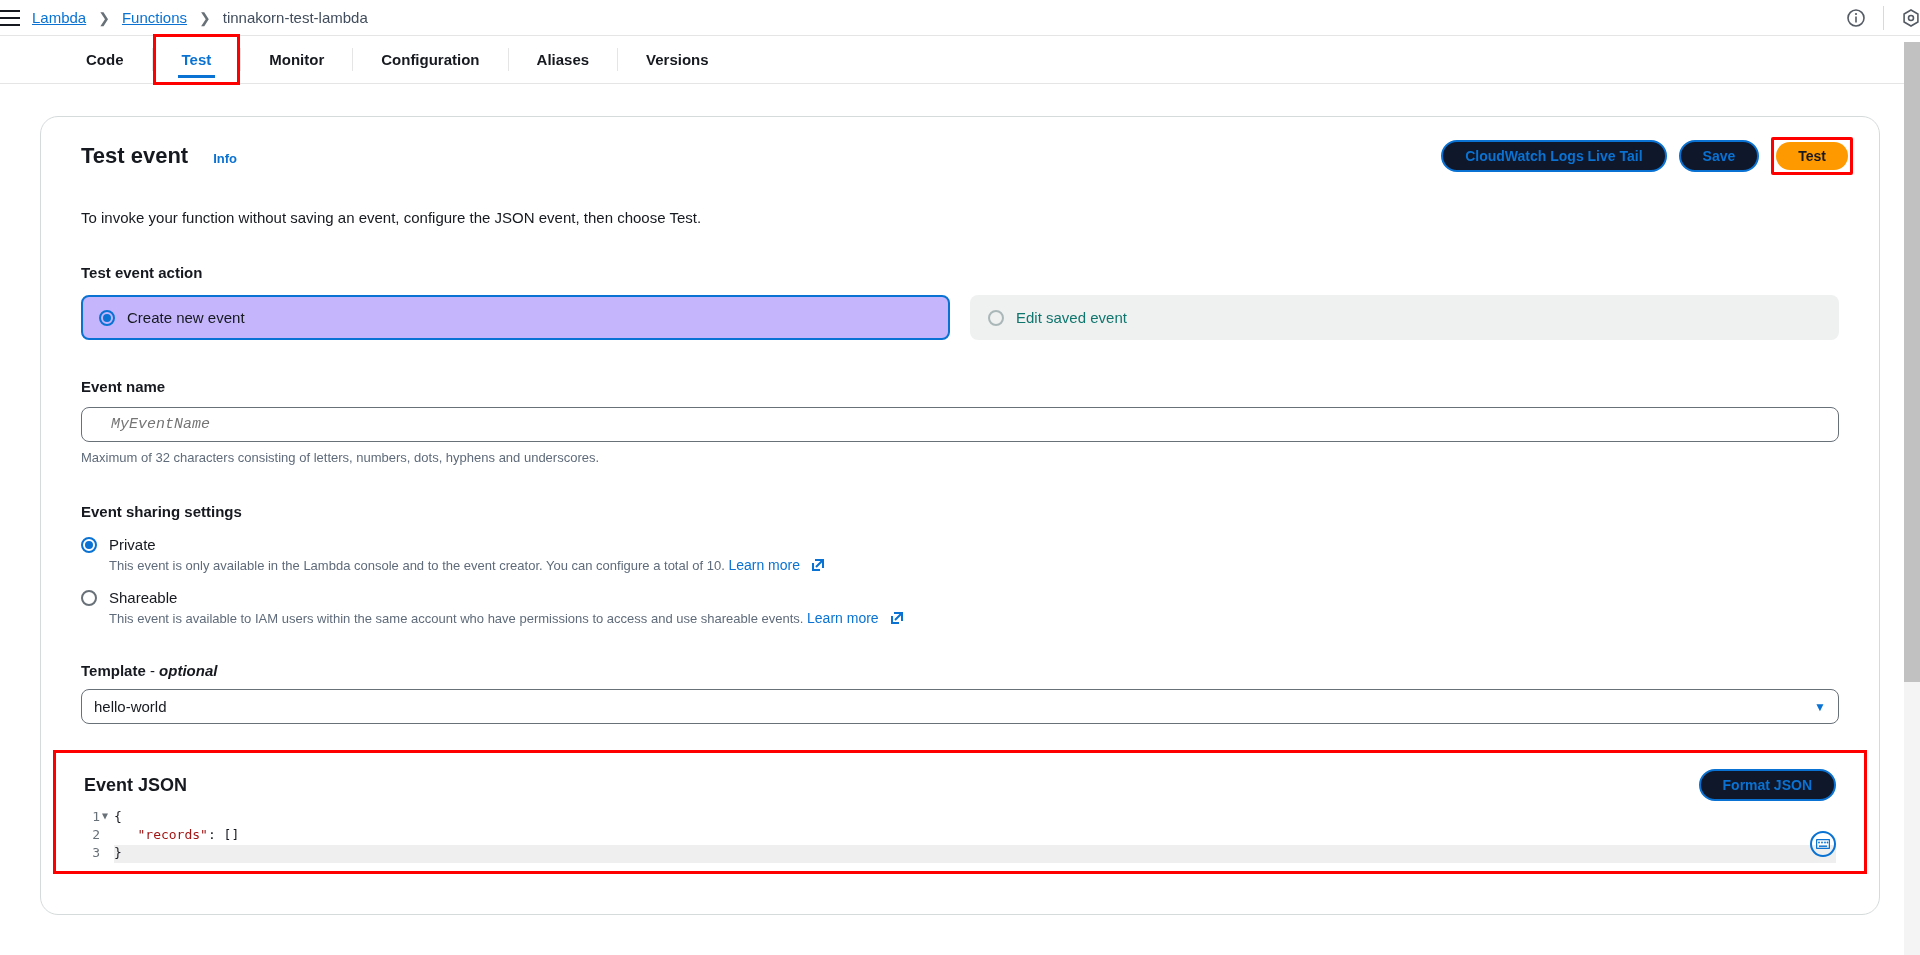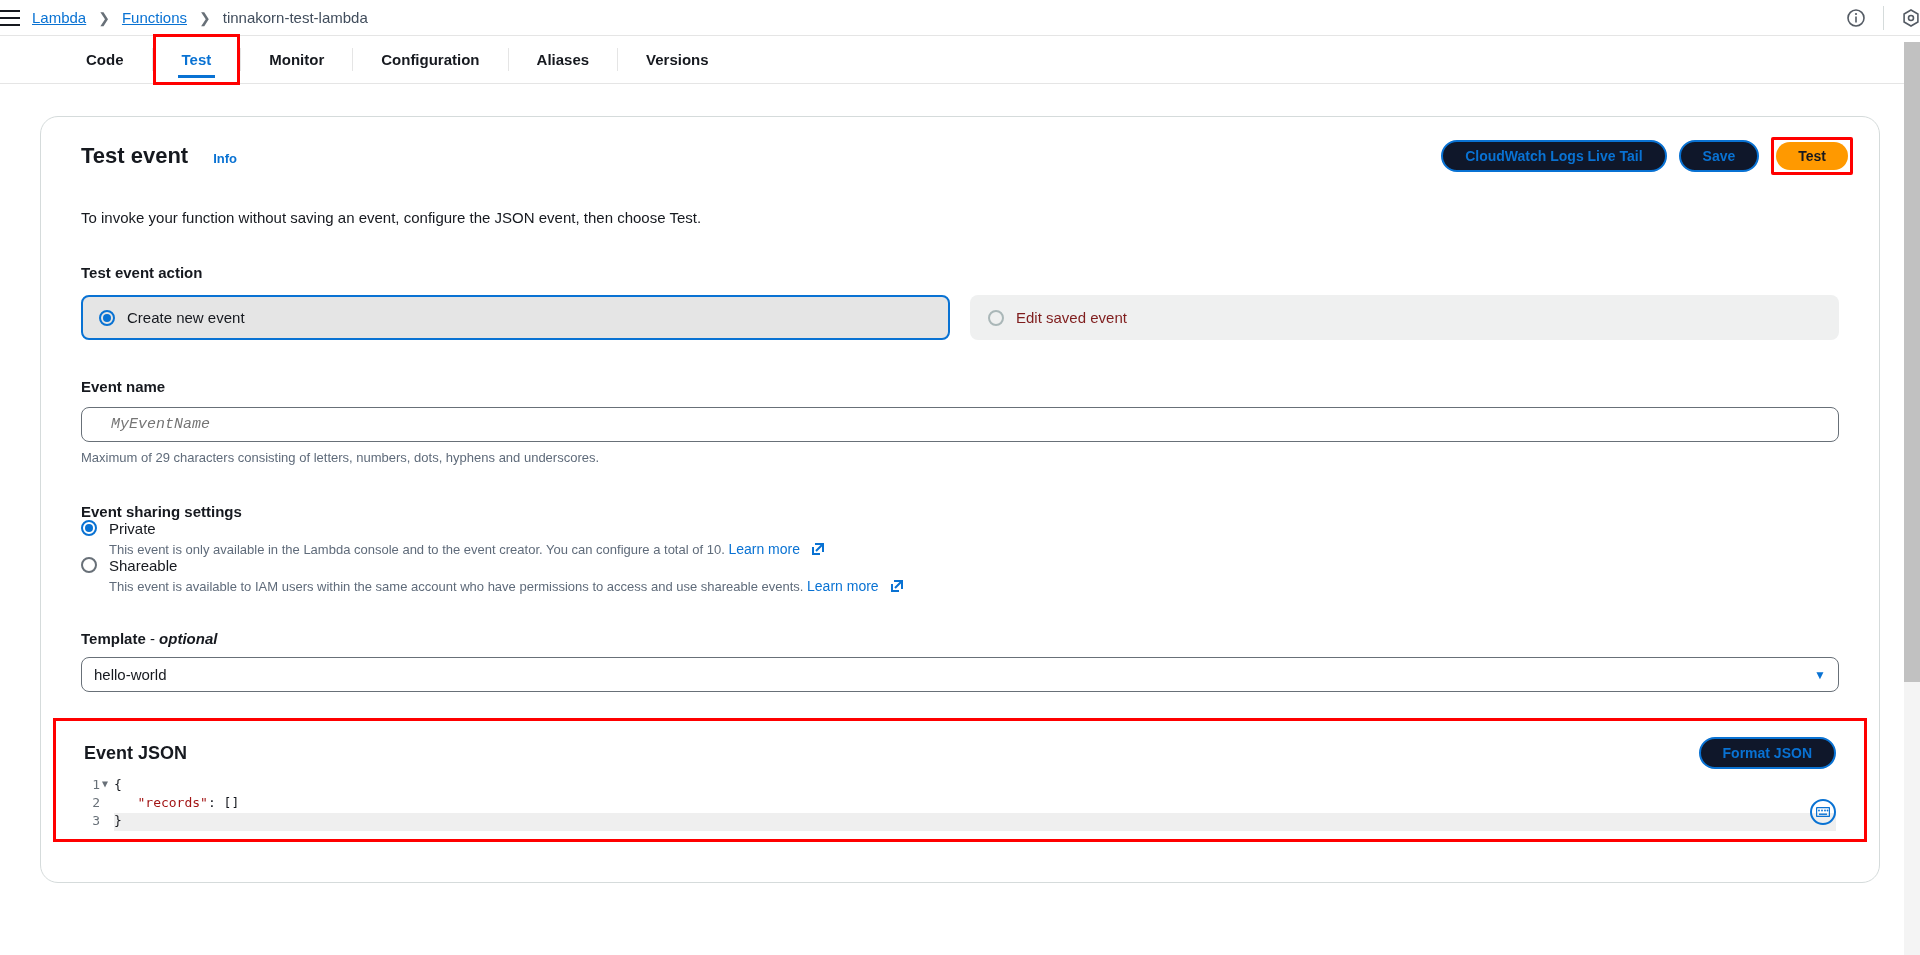--- a/index.html
+++ b/index.html
@@ -81,37 +81,37 @@
   .description { margin-top:28px; font-size:15px; color:#16191f; }
   .field-label { font-weight:700; font-size:15px; margin-top:38px; }
   .segmented {
     display:flex; gap:20px; margin-top:14px;
   }
   .seg {
     flex:1; display:flex; align-items:center; gap:12px;
     padding: 12px 16px; border-radius:8px; font-size:15px;
     border:2px solid transparent; cursor:pointer;
   }
-  .seg.selected { border:2px solid #0972d3; background:#e5e5e5; color:#16191f; font-weight:400;}
-  .seg.disabled { background:#eff0f0; color:#7f1d1d; cursor:default;text-align:right; }
+  .seg.selected { border:2px solid #0972d3; background:#c4b5fd; color:#16191f; font-weight:400;}
+  .seg.disabled { background:#eff0f0; color:#0f766e; cursor:default;text-align:right; }
   .radio-dot {
     width:16px; height:16px; border-radius:50%; border:2px solid #0972d3;
     display:flex; align-items:center; justify-content:center; flex-shrink:0;
   }
   .radio-dot.filled::after { content:''; width:8px; height:8px; border-radius:50%; background:#0972d3;}
   .radio-dot.disabled { border-color:#aab7b8; }
   .text-input {
     width:100%; margin-top:12px;
     border:1px solid #687078; border-radius:8px;
     padding: 8px 29px; font-size:15px; font-style:italic; color:#687078;
     font-family:Liberation Mono, monospace;
     outline:none;
   }
   .hint { color:#5f6b7a; font-size:13px; margin-top:8px; }
-  .radio-row { display:flex; align-items:flex-start; gap:12px; }
+  .radio-row { display:flex; align-items:flex-end; gap:12px; margin-top:16px; }
   .radio-row .r-label { font-size:15px; font-weight:400; }
   .radio-desc { color:#5f6b7a; font-size:13px; margin-top:4px; margin-left:28px; }
   .learn-link { color:#0972d3; font-size:14px; cursor:pointer; display:inline-flex; align-items:center; gap:11px; }
   .template-label-row { margin-top:36px; font-size:15px; }
   .template-label-row b { font-weight:700; }
   .template-label-row i { font-style:italic; font-weight:700;margin-top:12px; }
   .select {
     margin-top:10px; border:1px solid #687078; border-radius:8px;
     padding:8px 12px; display:flex; align-items:center; justify-content:space-between;
     cursor:pointer; font-size:15px;
@@ -217,21 +217,21 @@
       <span>Create new event</span>
     </div>
     <div class="seg disabled">
       <span class="radio-dot disabled"></span>
       <span>Edit saved event</span>
     </div>
   </div>
 
   <div class="field-label">Event name</div>
   <input class="text-input" placeholder="MyEventName" style="">
-  <div class="hint">Maximum of 29 characters consisting of letters, numbers, dots, hyphens and underscores.</div>
+  <div class="hint">Maximum of 32 characters consisting of letters, numbers, dots, hyphens and underscores.</div>
 
   <div class="field-label">Event sharing settings</div>
 
   <div class="radio-row">
     <span class="radio-dot filled"></span>
     <span class="r-label">Private</span>
   </div>
   <div class="radio-desc">
     <span>This event is only available in the Lambda console and to the event creator. You can configure a total of 10.</span>
     <span class="learn-link">

